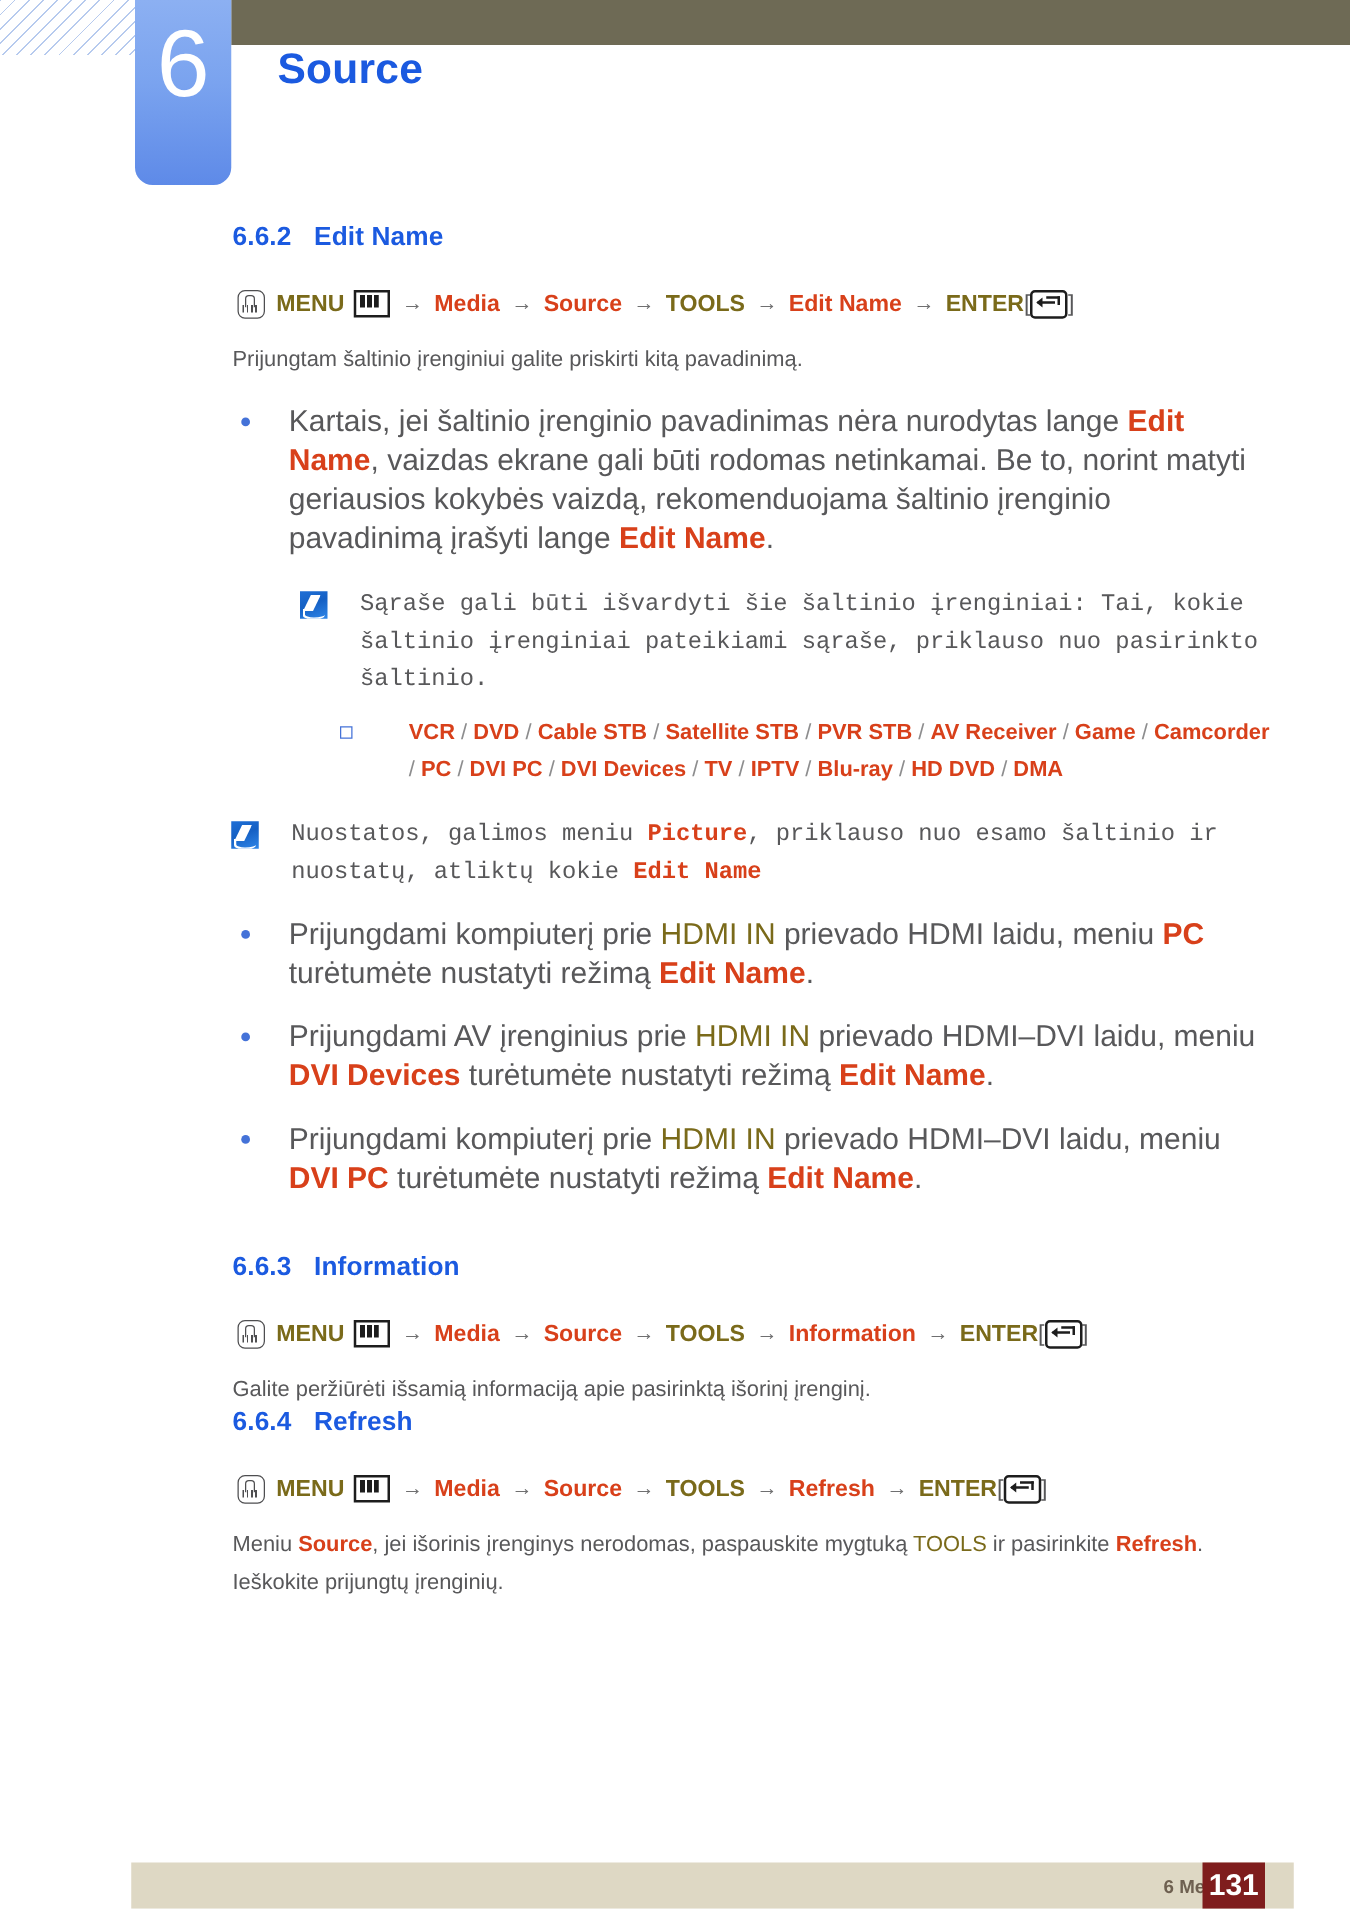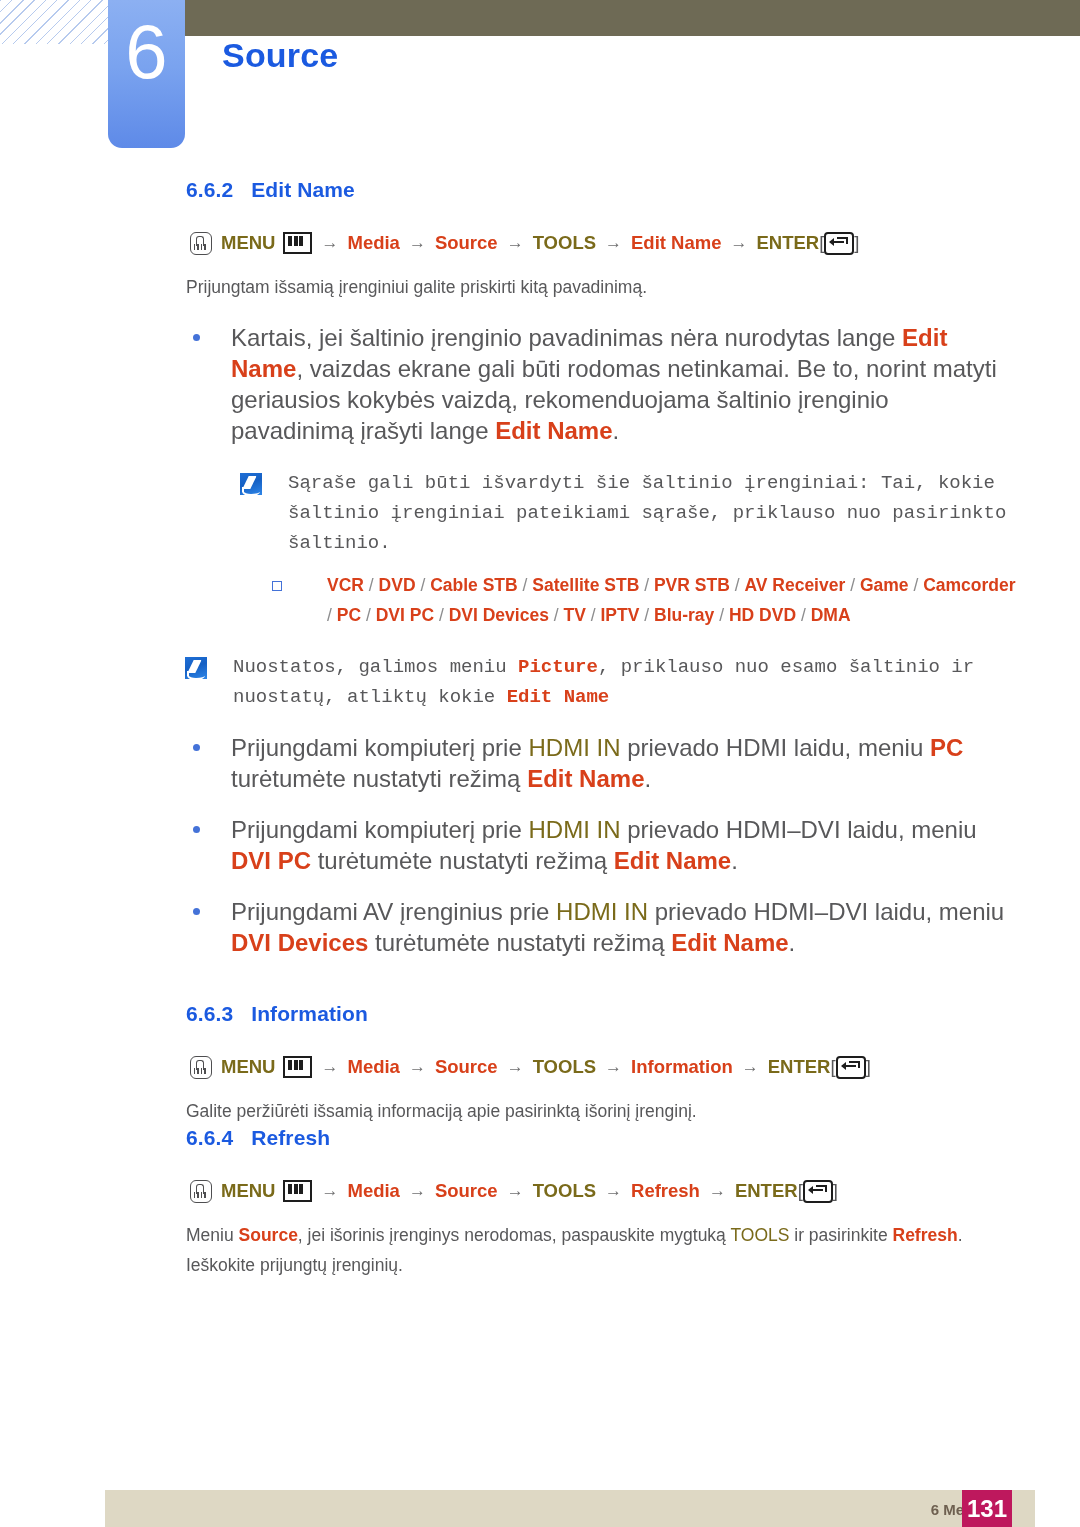--- a/index.html
+++ b/index.html
@@ -285,21 +285,21 @@
     position: absolute;
     right: 90px; top: 1501px;
     font-size: 15px;
     font-weight: bold;
     color: #6e6050;
   }
   .page-box {
     position: absolute;
     left: 962px; top: 1490px;
     width: 50px; height: 37px;
-    background: #be185d;
+    background: #7f1d1d;
     color: #ffffff;
     font-size: 24px;
     font-weight: bold;
     display: flex;
     align-items: center;
     justify-content: center;
   }
 </style>
 </head>
 <body>
@@ -331,21 +331,21 @@
     <span class="orange">Edit Name</span>
     <span class="arrow">→</span>
     <span class="olive">ENTER</span>
     <span class="brackets">[</span>
     <span class="ico-enter">
         <i class="enter-arrowhead"></i>
       </span>
     <span class="brackets">]</span>
   </div>
 
-  <div class="para">Prijungtam išsamią įrenginiui galite priskirti kitą pavadinimą.</div>
+  <div class="para">Prijungtam šaltinio įrenginiui galite priskirti kitą pavadinimą.</div>
 
   <div class="bullet">
     <span class="dot"></span>
     <span>Kartais, jei šaltinio įrenginio pavadinimas nėra nurodytas lange </span><span class="or">Edit Name</span><span>, vaizdas ekrane gali būti rodomas netinkamai. Be to, norint matyti geriausios kokybės vaizdą, rekomenduojama šaltinio įrenginio pavadinimą įrašyti lange </span><span class="or">Edit Name</span><span>.</span>
   </div>
 
   <div class="note">
     <span class="note-icon"></span>
     <span>Sąraše gali būti išvardyti šie šaltinio įrenginiai: Tai, kokie šaltinio įrenginiai pateikiami sąraše, priklauso nuo pasirinkto šaltinio.</span>
   </div>
@@ -392,26 +392,26 @@
     <span>Nuostatos, galimos meniu </span><span class="or">Picture</span><span>, priklauso nuo esamo šaltinio ir nuostatų, atliktų kokie </span><span class="or">Edit Name</span>
   </div>
 
   <div class="bullet">
     <span class="dot"></span>
     <span>Prijungdami kompiuterį prie </span><span class="ol">HDMI IN</span><span> prievado HDMI laidu, meniu </span><span class="or">PC</span><span> turėtumėte nustatyti režimą </span><span class="or">Edit Name</span><span>.</span>
   </div>
 
   <div class="bullet">
     <span class="dot"></span>
-    <span>Prijungdami kompiuterį prie </span><span class="ol">HDMI IN</span><span> prievado HDMI–DVI laidu, meniu </span><span class="or">DVI PC</span><span> turėtumėte nustatyti režimą </span><span class="or">Edit Name</span><span>.</span>
+    <span>Prijungdami AV įrenginius prie </span><span class="ol">HDMI IN</span><span> prievado HDMI–DVI laidu, meniu </span><span class="or">DVI Devices</span><span> turėtumėte nustatyti režimą </span><span class="or">Edit Name</span><span>.</span>
   </div>
 
   <div class="bullet">
     <span class="dot"></span>
-    <span>Prijungdami AV įrenginius prie </span><span class="ol">HDMI IN</span><span> prievado HDMI–DVI laidu, meniu </span><span class="or">DVI Devices</span><span> turėtumėte nustatyti režimą </span><span class="or">Edit Name</span><span>.</span>
+    <span>Prijungdami kompiuterį prie </span><span class="ol">HDMI IN</span><span> prievado HDMI–DVI laidu, meniu </span><span class="or">DVI PC</span><span> turėtumėte nustatyti režimą </span><span class="or">Edit Name</span><span>.</span>
   </div>
 
   <div class="h3" style="margin-top:44px;">
     <span class="num">6.6.3</span><span>Information</span>
   </div>
 
   <div class="menu-path">
     <span class="ico-hand"></span>
     <span class="olive">MENU</span>
     <span class="ico-menu"></span>

